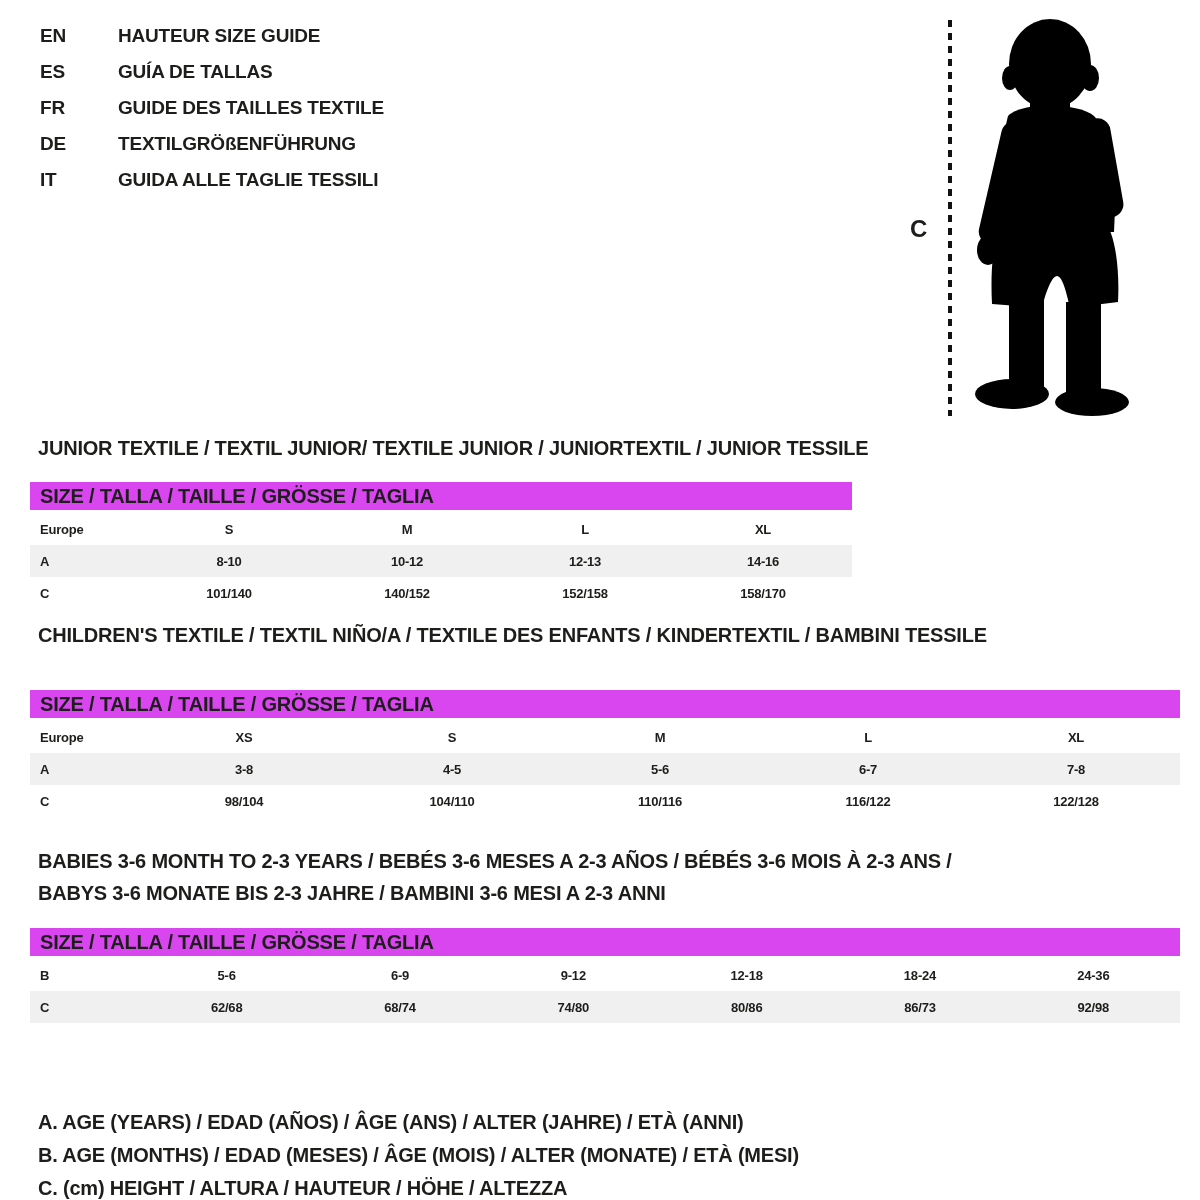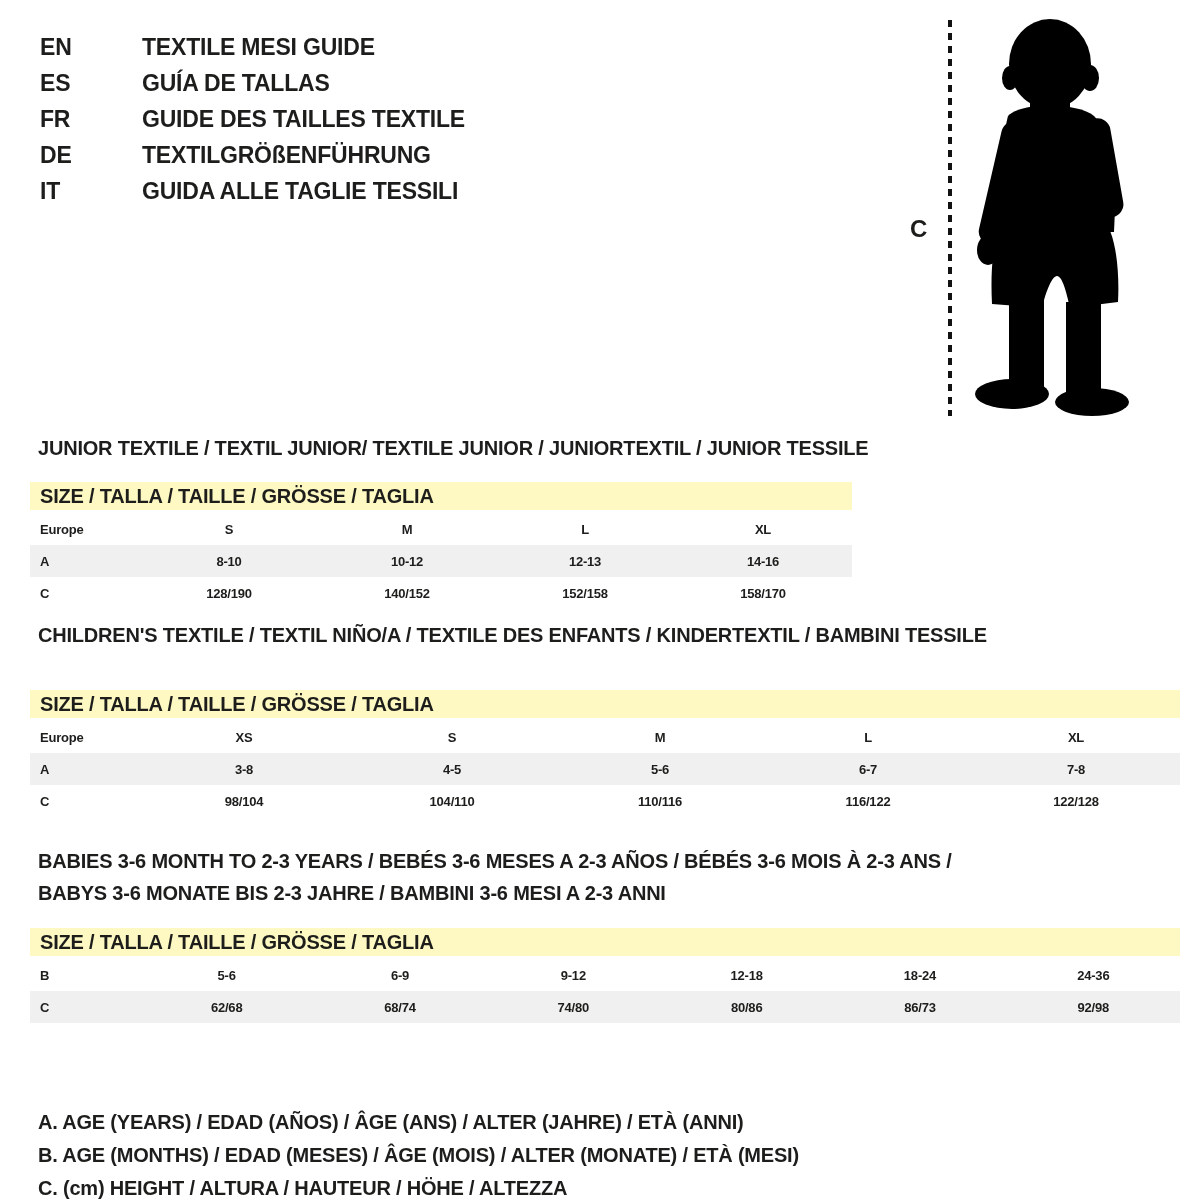--- a/index.html
+++ b/index.html
@@ -9,21 +9,21 @@
     background:#ffffff;
     font-family:"Liberation Sans","DejaVu Sans",sans-serif;
     font-weight:700;
     color:#1d1d1b;
     letter-spacing:-0.2px;
     overflow:hidden;
   }
 
   
   .lang-list { position:absolute; left:40px; top:25px; }
-  .lang-row { display:flex; height:36px; align-items:flex-end; font-size:23px;gap:24px; }
+  .lang-row { display:flex; height:36px; align-items:flex-start; font-size:19px; }
   .lang-code { width:78px; flex:0 0 78px; }
 
   
   .measure-line {
     position:absolute; left:948px; top:20px; width:4px; height:396px;
     background:repeating-linear-gradient(to bottom,#121212 0 7px,transparent 7px 13px);
   }
   .measure-label { position:absolute; left:910px; top:215px; font-size:24px; }
   .silhouette { position:absolute; left:962px; top:14px; }
 
@@ -33,38 +33,38 @@
   #children-heading { top:624px; }
   #babies-heading   { top:845px; line-height:32px; }
 
   
   .size-table { position:absolute; left:30px; }
   #junior-table   { top:482px; width:822px; }
   #children-table { top:690px; width:1150px; }
   #babies-table   { top:928px; width:1150px; }
 
   .size-bar {
-    height:28px; line-height:28px; background:#fef9c3;
+    height:28px; line-height:28px; background:#d946ef;
     padding-left:10px; font-size:20px; margin-bottom:3px;
   }
   .trow { display:flex; height:32px; align-items:center; font-size:13px; }
   .trow.shaded { background:#f0f0f0; }
   .tlabel { width:110px; flex:0 0 110px; padding-left:10px; }
   .tcell { flex:1 1 0; text-align:center; }
 
   
   .legend { position:absolute; left:38px; top:1070px; font-size:20px; line-height:33px; white-space:nowrap;margin-top:36px; }
 </style>
 </head>
 <body>
 
 <div class="lang-list">
   <div class="lang-row">
     <span class="lang-code">EN</span>
-    <span class="lang-title">TEXTILE MESI GUIDE</span>
+    <span class="lang-title">HAUTEUR SIZE GUIDE</span>
   </div>
   <div class="lang-row">
     <span class="lang-code">ES</span>
     <span class="lang-title">GUÍA DE TALLAS</span>
   </div>
   <div class="lang-row">
     <span class="lang-code">FR</span>
     <span class="lang-title">GUIDE DES TAILLES TEXTILE</span>
   </div>
   <div class="lang-row">
@@ -111,21 +111,21 @@
       </div>
       <div class="trow shaded">
         <div class="tlabel">A</div>
         <div class="tcell">8-10</div>
         <div class="tcell">10-12</div>
         <div class="tcell">12-13</div>
         <div class="tcell">14-16</div>
       </div>
       <div class="trow">
         <div class="tlabel">C</div>
-        <div class="tcell">128/190</div>
+        <div class="tcell">101/140</div>
         <div class="tcell">140/152</div>
         <div class="tcell">152/158</div>
         <div class="tcell">158/170</div>
       </div>
     </div>
 </div>
 
 <div class="section-heading" id="children-heading">CHILDREN'S TEXTILE / TEXTIL NIÑO/A / TEXTILE DES ENFANTS / KINDERTEXTIL / BAMBINI TESSILE</div>
 <div class="size-table" id="children-table">
   <div class="size-bar">SIZE / TALLA / TAILLE / GRÖSSE / TAGLIA</div>

